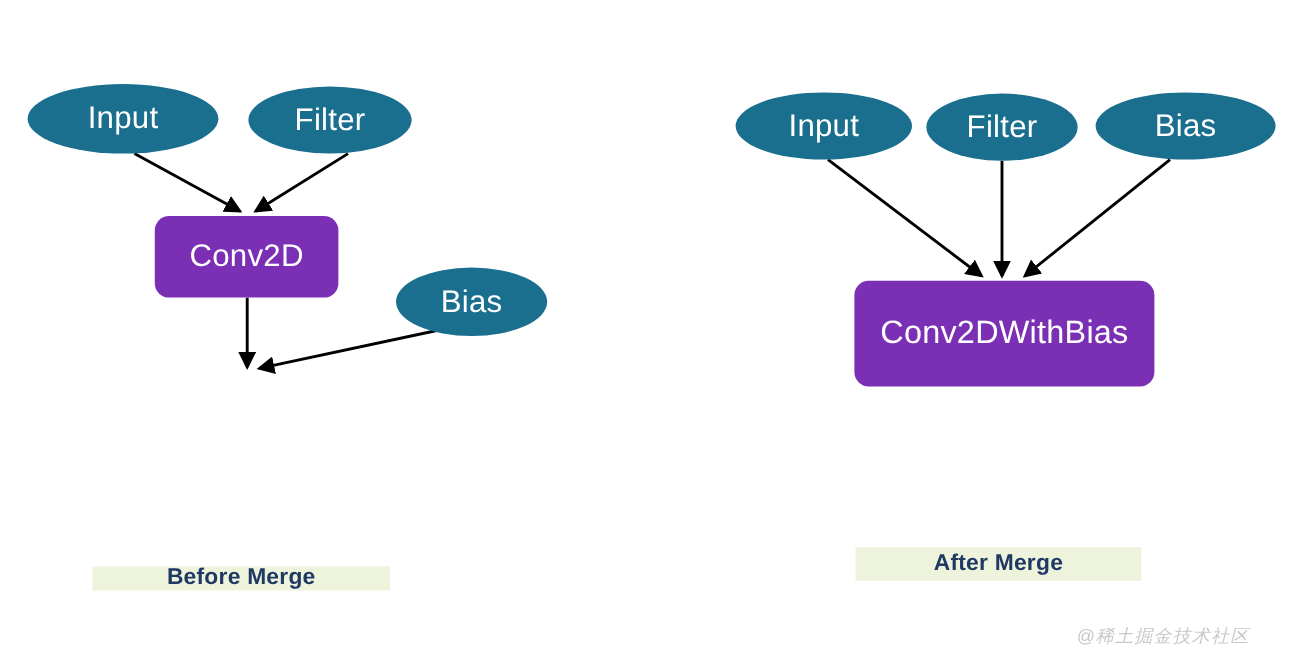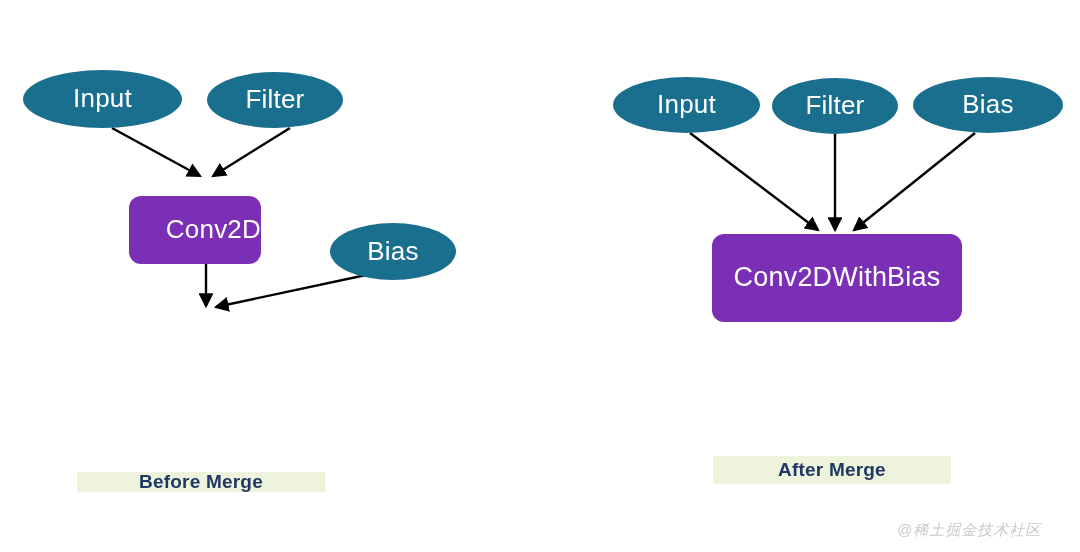--- a/index.html
+++ b/index.html
@@ -108,21 +108,21 @@
   </svg>
 
   <div class="node ellipse" style="left:23px; top:70px; width:159px; height:58px;">
     <span class="node-label">Input</span>
   </div>
 
   <div class="node ellipse" style="left:207px; top:72px; width:136px; height:56px;">
     <span class="node-label">Filter</span>
   </div>
 
-  <div class="node box" style="left:129px; top:196px; width:132px; height:68px;justify-content:flex-end;">
+  <div class="node box" style="left:129px; top:180px; width:153px; height:68px;">
     <span class="node-label">Conv2D</span>
   </div>
 
   <div class="node ellipse" style="left:330px; top:223px; width:126px; height:57px;">
     <span class="node-label">Bias</span>
   </div>
 
 
   <div class="caption" style="left:77px; top:472px; width:248px; height:20px;">
     <span>Before Merge</span>

